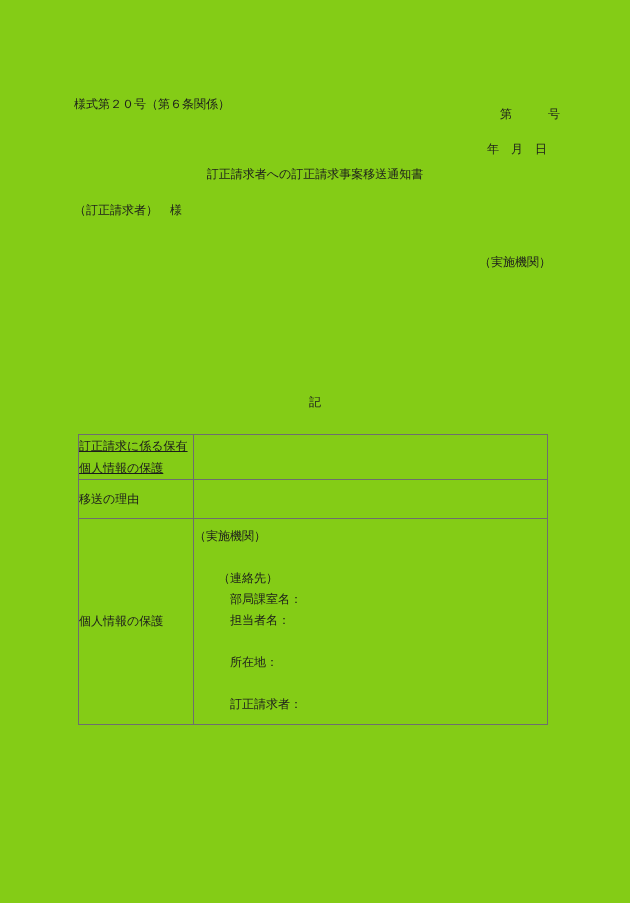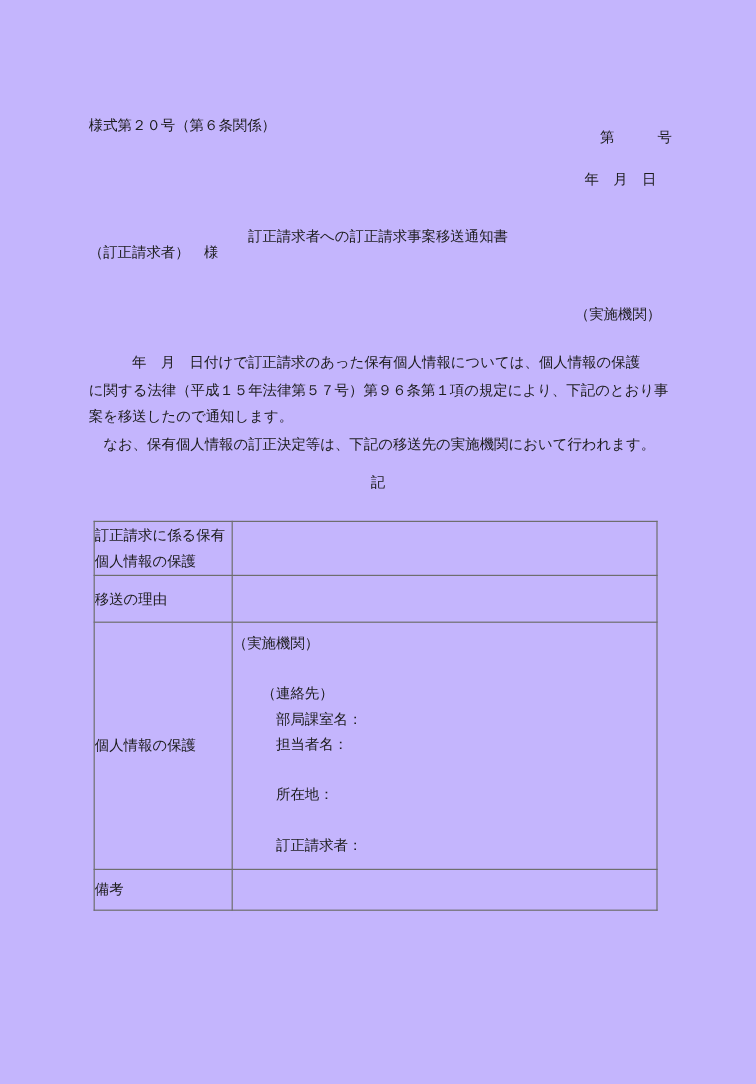--- a/index.html
+++ b/index.html
@@ -4,21 +4,21 @@
 <style>
   html, body {
     margin: 0;
     padding: 0;
     background: #ffffff;
   }
   .page {
     position: relative;
     width: 630px;
     height: 903px;
-    background: #c4b5fd;
+    background: #84cc16;
     font-family: "DejaVu Serif", "Liberation Serif", serif;
     font-size: 12px;
     color: #1c1c1c;
     overflow: hidden;
   }
   .abs { position: absolute; white-space: pre; }
   .centered {
     position: absolute;
     left: 0;
     width: 100%;
@@ -61,45 +61,39 @@
   tr.r2 td { height: 30px; }
   tr.r3 td { height: 38px; }
   tr.r4 td { height: 198px; }
   tr.r5 td { height: 33px; }
   tr.r4 td.c2 { vertical-align: top; padding-top: 7px; }
   .cline {
     line-height: 21px;
     min-height: 21px;
     white-space: pre;
   }
-  tr.r1 td.c1 .cline { line-height: 21px; padding-top: 1px; min-height: 0; }
+  tr.r1 td.c1 .cline { line-height: 21px; padding-top: 1px; min-height: 0; text-decoration: underline; }
 </style>
 </head>
 <body>
 
 <div class="page">
 
   <div class="abs" style="left:74px; top:96px;">様式第２０号（第６条関係）</div>
 
   <div class="rightal" style="right:70px; top:106px;">第　　　号</div>
 
   <div class="rightal" style="right:83px; top:141px;">年　月　日</div>
 
-  <div class="centered" style="top:189px;">訂正請求者への訂正請求事案移送通知書</div>
+  <div class="centered" style="top:166px;">訂正請求者への訂正請求事案移送通知書</div>
 
   <div class="abs" style="left:74px; top:202px;">（訂正請求者）　様</div>
 
   <div class="rightal" style="right:79px; top:254px;">（実施機関）</div>
 
-  <div class="para">
-    <div class="pline">　　　年　月　日付けで訂正請求のあった保有個人情報については、個人情報の保護</div>
-    <div class="pline">に関する法律（平成１５年法律第５７号）第９６条第１項の規定により、下記のとおり事</div>
-    <div class="pline">案を移送したので通知します。</div>
-    <div class="pline">　なお、保有個人情報の訂正決定等は、下記の移送先の実施機関において行われます。</div>
-  </div>
 
   <div class="centered" style="top:394px;">記</div>
 
   <table class="form">
     <tbody>
       <tr class="r1">
         <td class="c1">
           <div class="cline">訂正請求に係る保有</div>
           <div class="cline">個人情報の保護</div>
         </td>
@@ -124,24 +118,16 @@
           <div class="cline"></div>
           <div class="cline">　　（連絡先）</div>
           <div class="cline">　　　部局課室名：</div>
           <div class="cline">　　　担当者名：</div>
           <div class="cline"></div>
           <div class="cline">　　　所在地：</div>
           <div class="cline"></div>
           <div class="cline">　　　訂正請求者：</div>
         </td>
       </tr>
-      <tr class="r5">
-        <td class="c1">
-          <div class="cline">備考</div>
-        </td>
-        <td class="c2">
-          <div class="cline"></div>
-        </td>
-      </tr>
     </tbody>
   </table>
 
 </div>
 
 </body></html>

